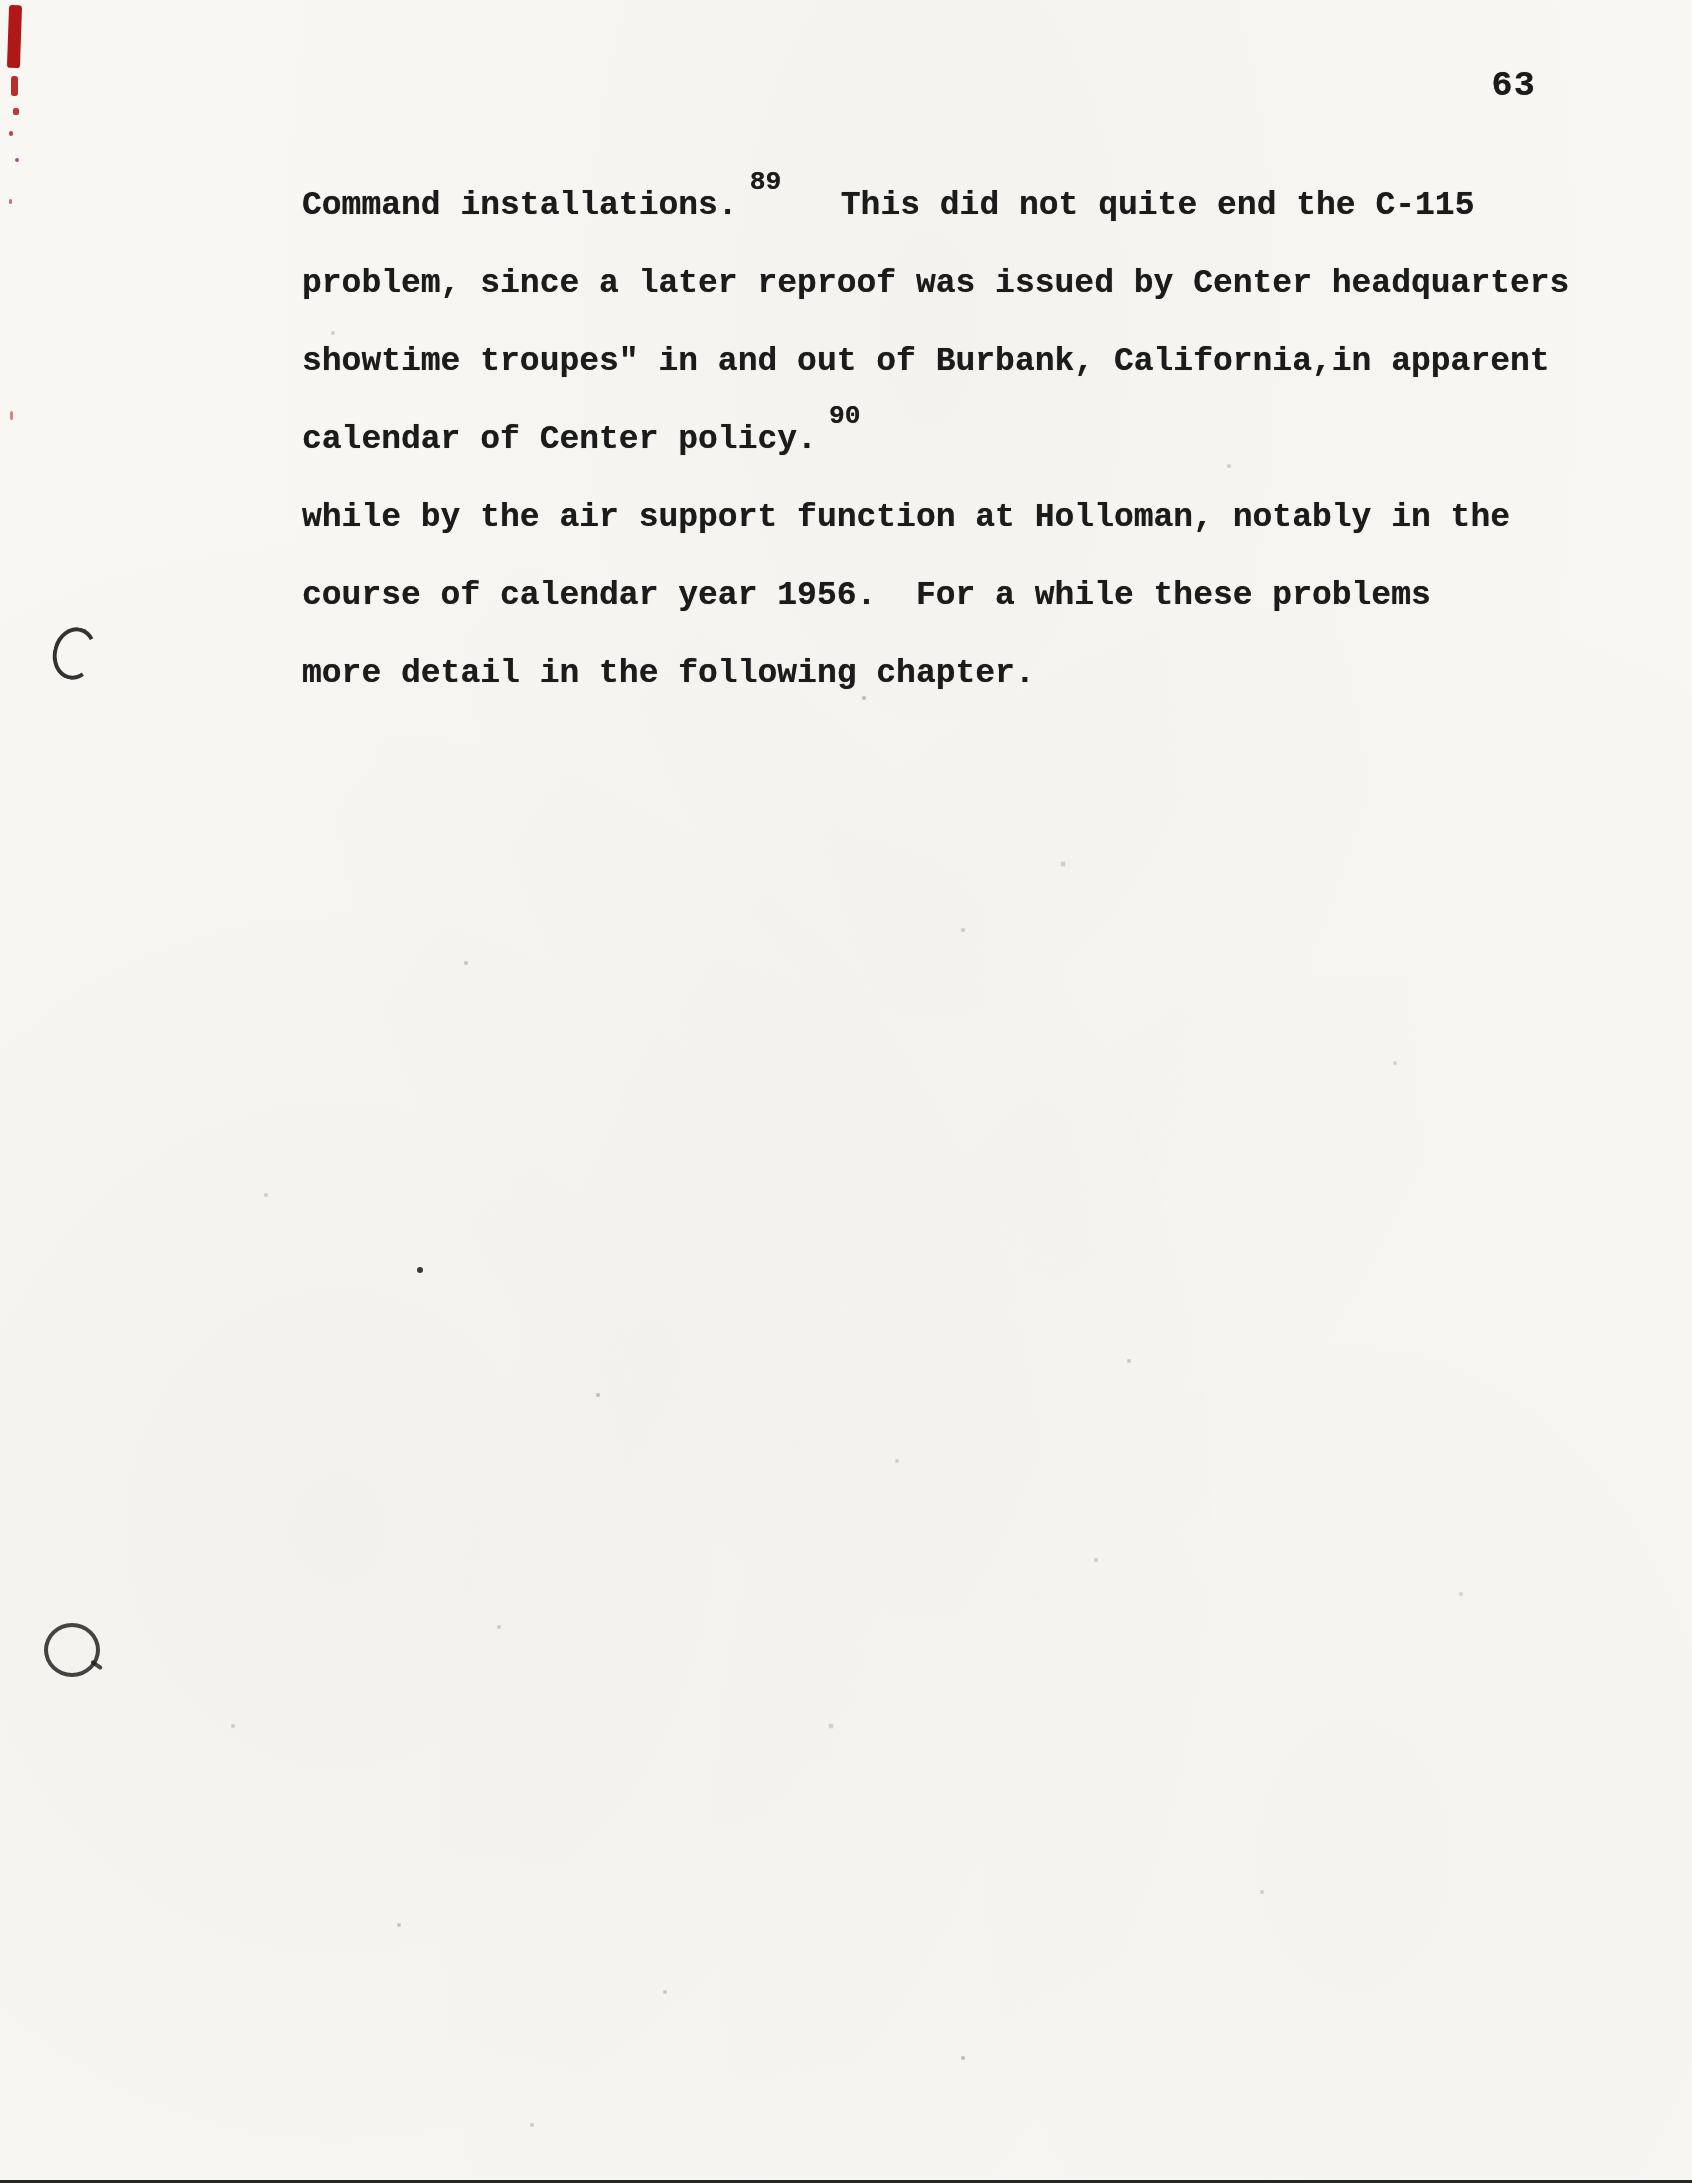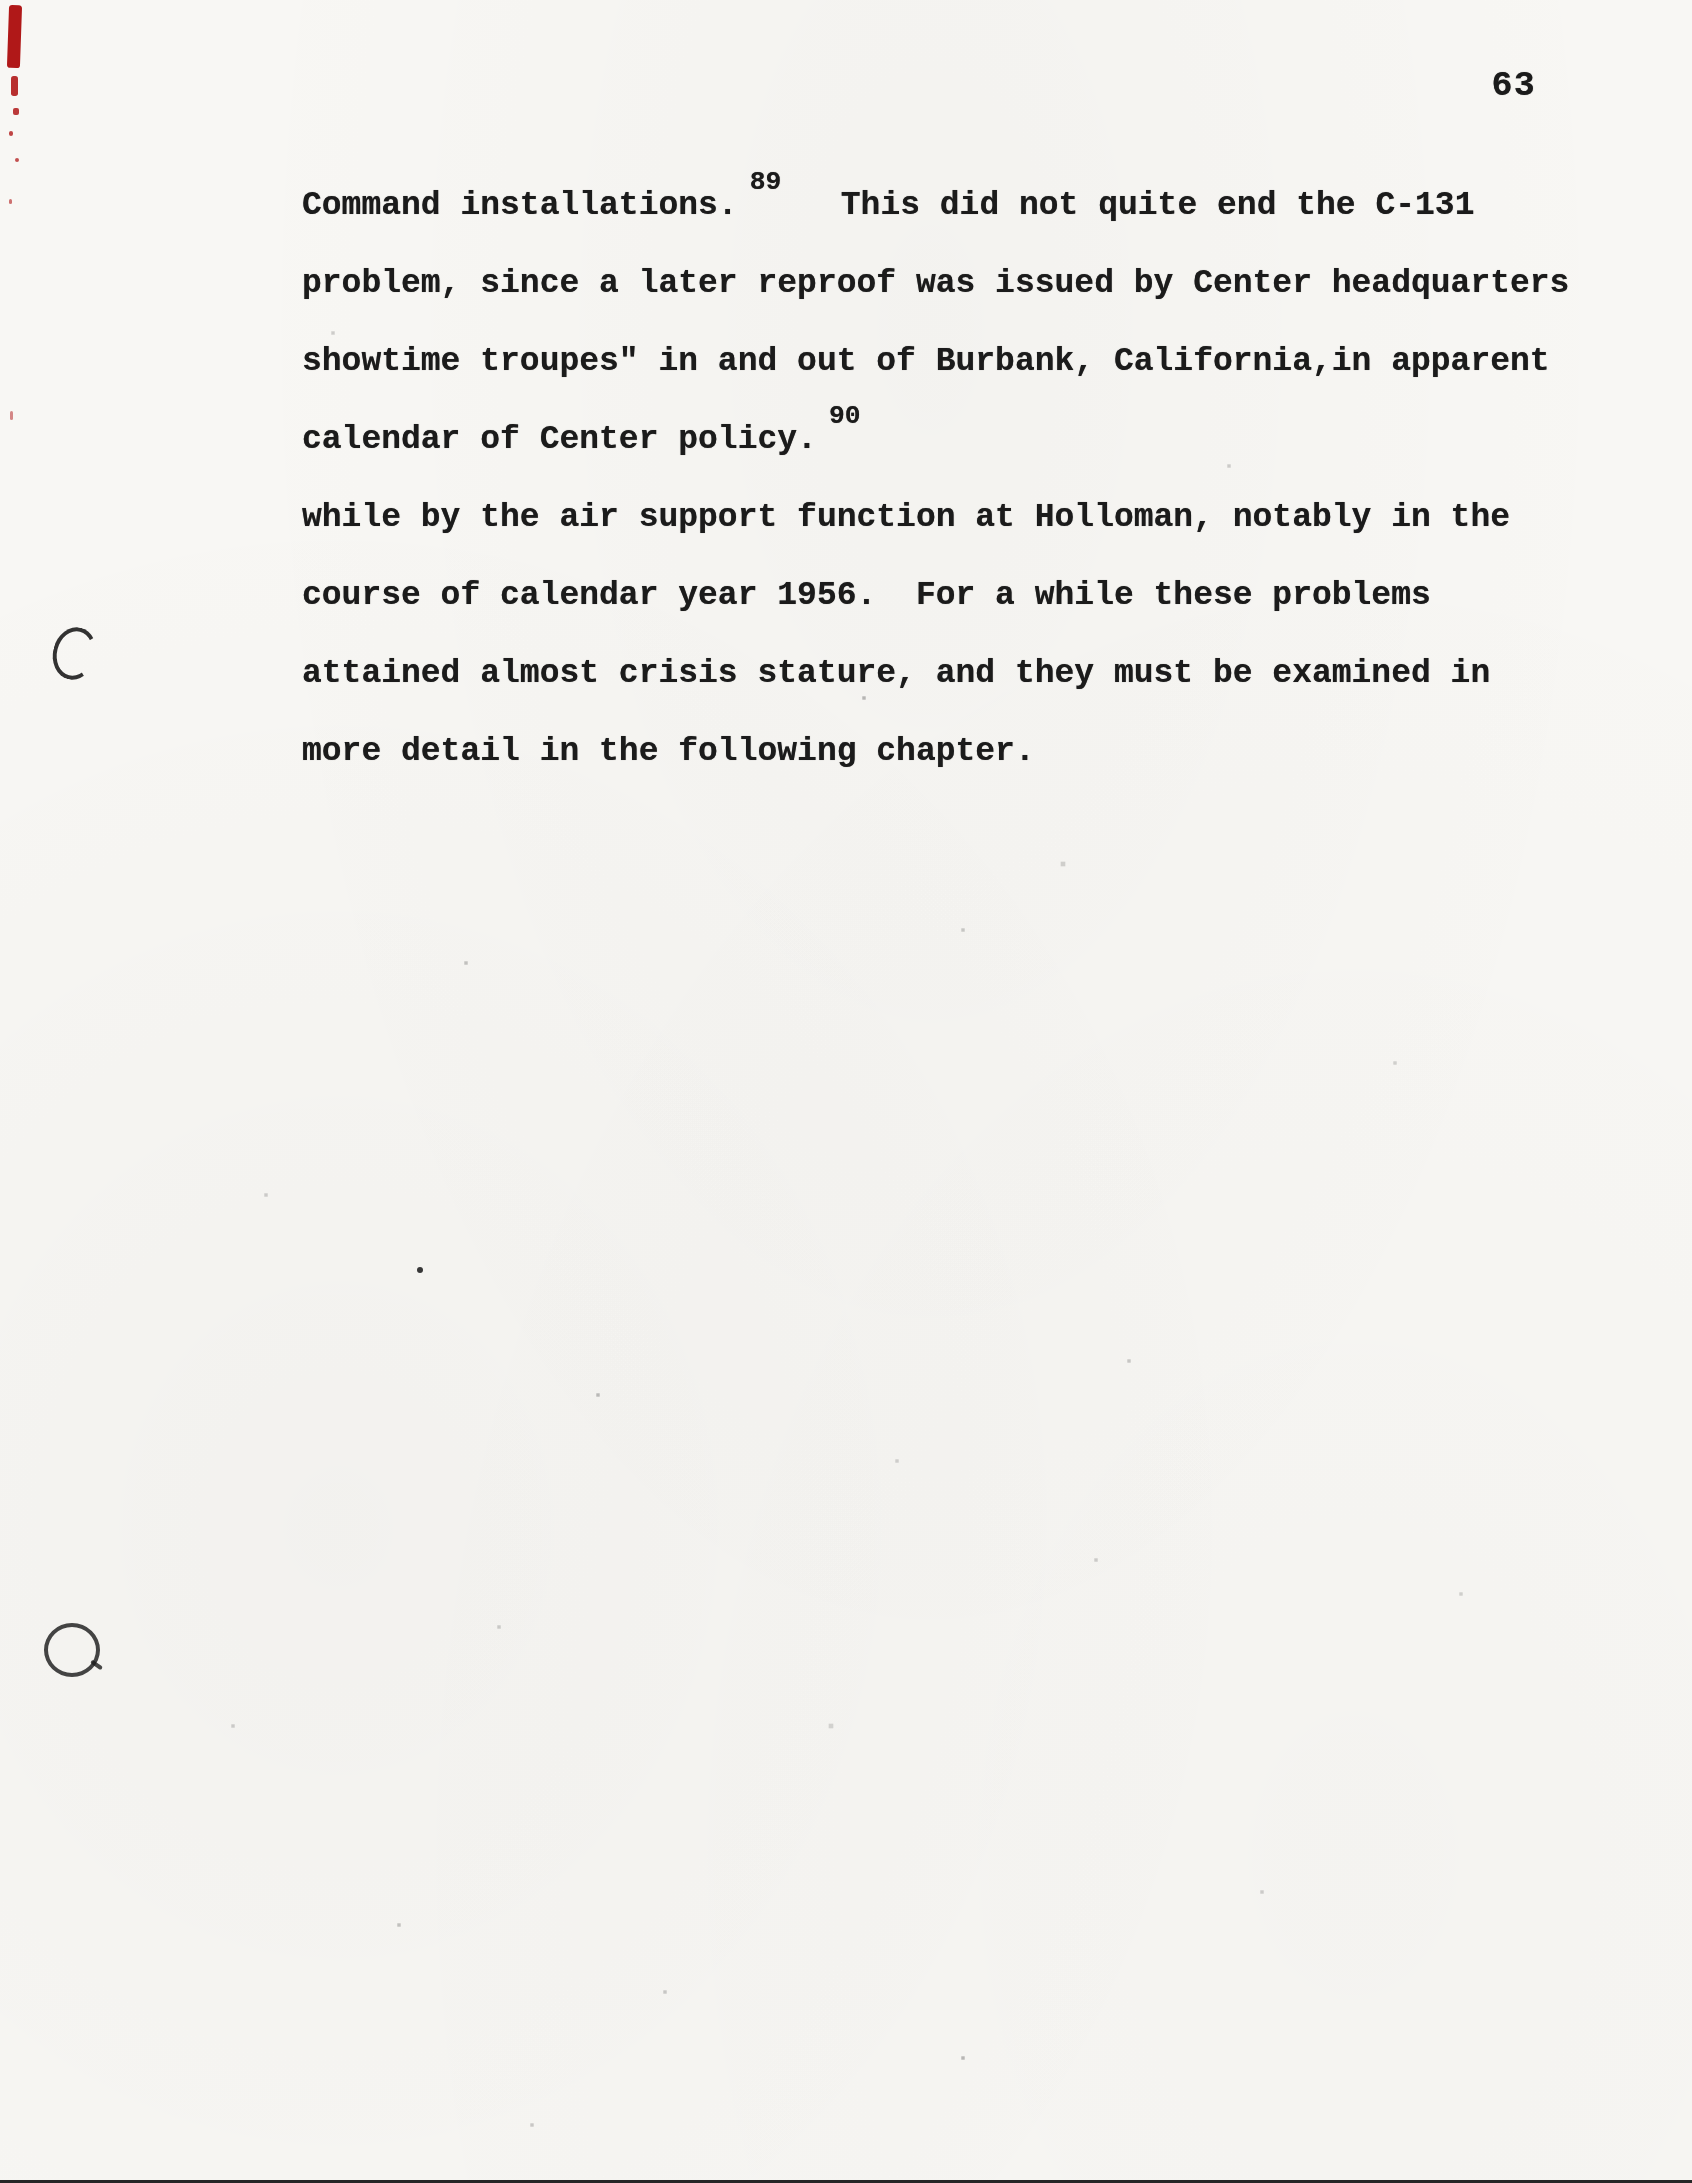--- a/index.html
+++ b/index.html
@@ -157,27 +157,26 @@
   <div class="ring-mark-2"></div>
   <div class="ring-mark-2-tail"></div>
   <div class="stray-dot"></div>
   <div class="speckles"></div>
   <div class="bottom-edge"></div>
 
   <div class="page-number">63</div>
 
   <div class="text-body">
       <div class="para">
-        <div class="line"><span>Command installations.</span><sup>89</sup><span>   This did not quite end the C-131</span></div>
+        <div class="line"><span>Command installations.</span><sup>89</sup><span>   This did not quite end the C-115</span></div>
         <div class="line"><span>problem, since a later reproof was issued by Center headquarters</span></div>
         <div class="line"><span>showtime troupes" in and out of Burbank, California,in apparent</span></div>
         <div class="line"><span>calendar of Center policy.</span><sup>90</sup></div>
       </div>
       <div class="para">
         <div class="line"><span>while by the air support function at Holloman, notably in the</span></div>
         <div class="line"><span>course of calendar year 1956.  For a while these problems</span></div>
-        <div class="line"><span>attained almost crisis stature, and they must be examined in</span></div>
         <div class="line"><span>more detail in the following chapter.</span></div>
       </div>
     </div>
 
 </div>
 
 
 </body></html>

